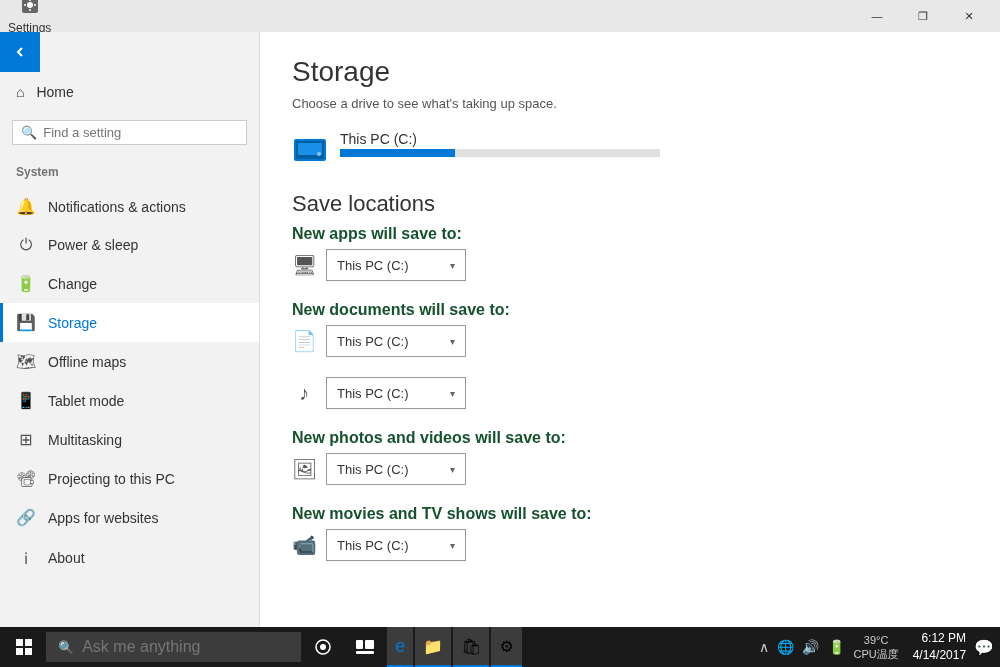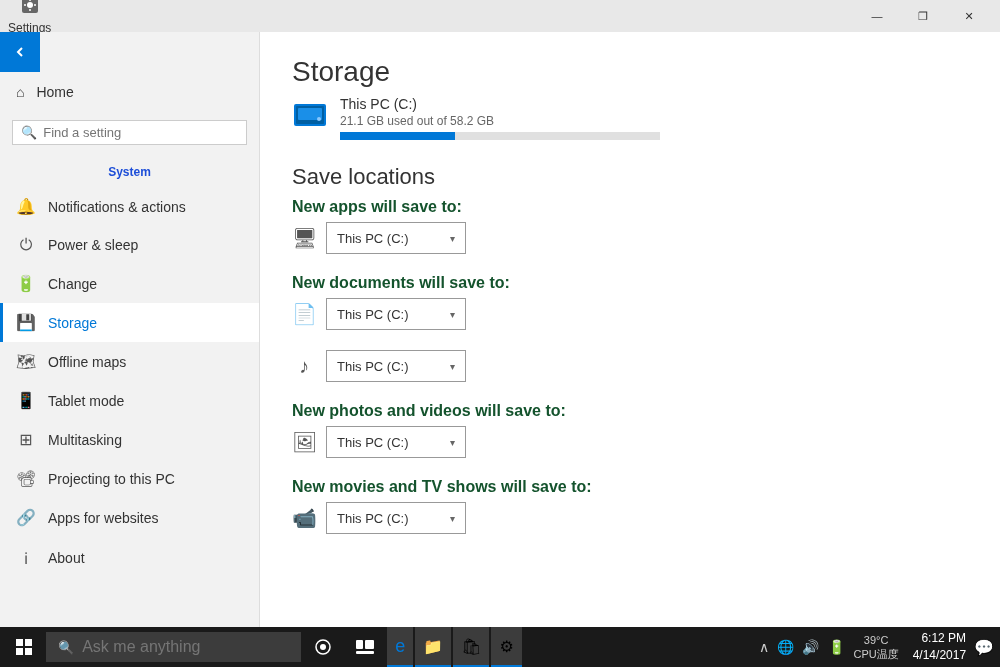--- a/index.html
+++ b/index.html
@@ -41,22 +41,22 @@
       cursor: pointer; font-size: 14px; color: #333;
     }
     .search-box {
       margin: 8px 12px; display: flex; align-items: center;
       background: white; border: 1px solid #ccc; padding: 4px 8px; gap: 6px;
     }
     .search-input {
       border: none; outline: none; font-size: 13px; flex: 1; background: transparent;
     }
     .section-label {
-      padding: 8px 16px; font-size: 12px; color: #1d4ed8; font-weight: 600;
-      text-transform: none; margin-top: 4px; text-align: center;
+      padding: 8px 16px; font-size: 12px; color: #737373; font-weight: 600;
+      text-transform: none; margin-top: 4px;
     }
     .nav-item {
       display: flex; align-items: center; padding: 10px 16px; gap: 12px;
       cursor: pointer; font-size: 14px; color: #333; position: relative;
     }
     .nav-item.active { background: white; color: #0078d7; }
     .nav-item.active::before {
       content: ''; position: absolute; left: 0; top: 0; bottom: 0;
       width: 3px; background: #0078d7;
     }
@@ -213,33 +213,33 @@
       <span>Apps for websites</span>
     </div>
     <div class="nav-item">
       <span class="nav-icon">ℹ</span>
       <span>About</span>
     </div>
   </div>
 
   <div class="content">
     <h1 class="page-title">Storage</h1>
+    <p class="page-subtitle">Choose a drive to see what's taking up space.</p>
 
     <div class="drive-item">
       <div class="drive-icon">
         <svg width="36" height="36" viewBox="0 0 36 36">
           <rect x="2" y="8" width="32" height="22" rx="2" fill="#0078d7"></rect>
           <rect x="4" y="10" width="28" height="18" rx="1" fill="#005fa3"></rect>
           <rect x="6" y="12" width="24" height="12" rx="1" fill="#1a8fe8"></rect>
           <circle cx="27" cy="23" r="2" fill="#88c8ff"></circle>
         </svg>
       </div>
       <div class="drive-info">
         <div class="drive-name">This PC (C:)</div>
-        <div class="drive-size">21.1 GB used out of 58.2 GB</div>
         <div class="progress-bar">
           <div class="progress-fill" style="width:36%"></div>
         </div>
       </div>
     </div>
 
     <h2 class="section-title">Save locations</h2>
 
     <div class="save-row">
       <div class="save-label">New apps will save to:</div>

